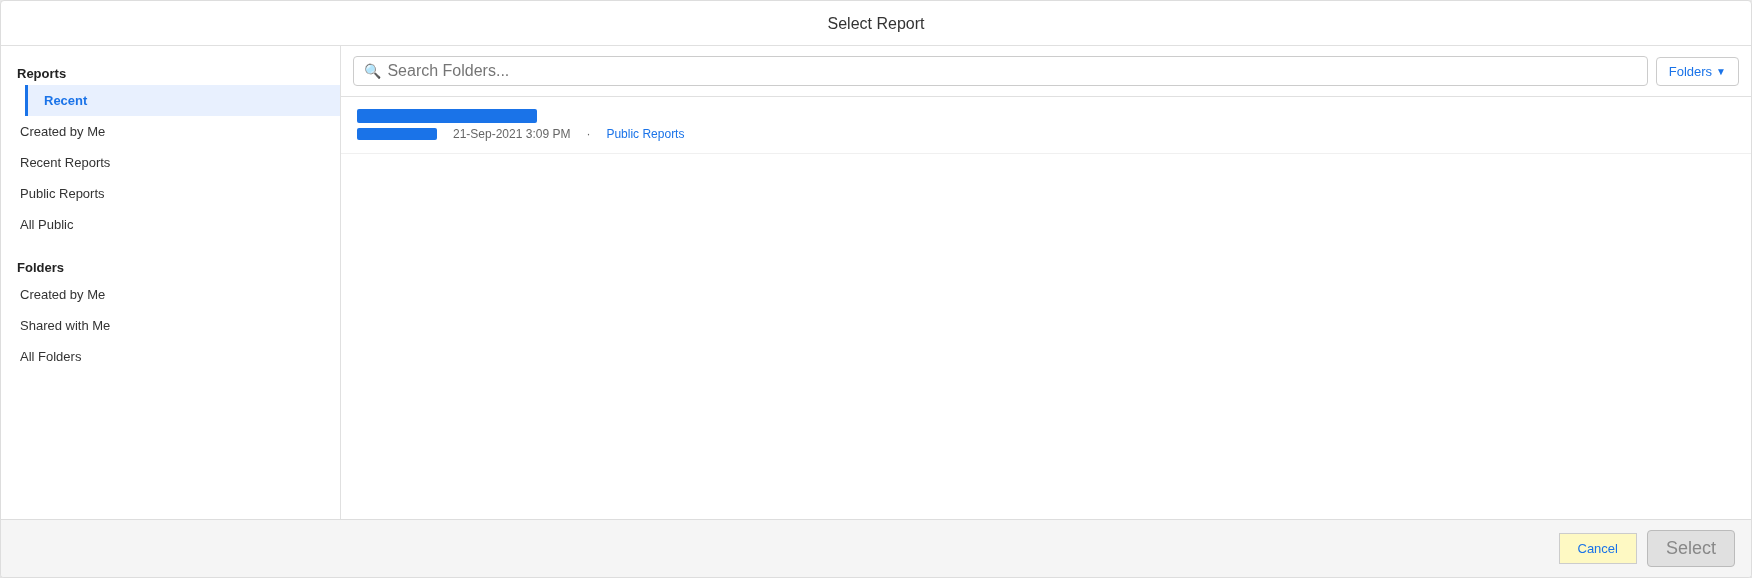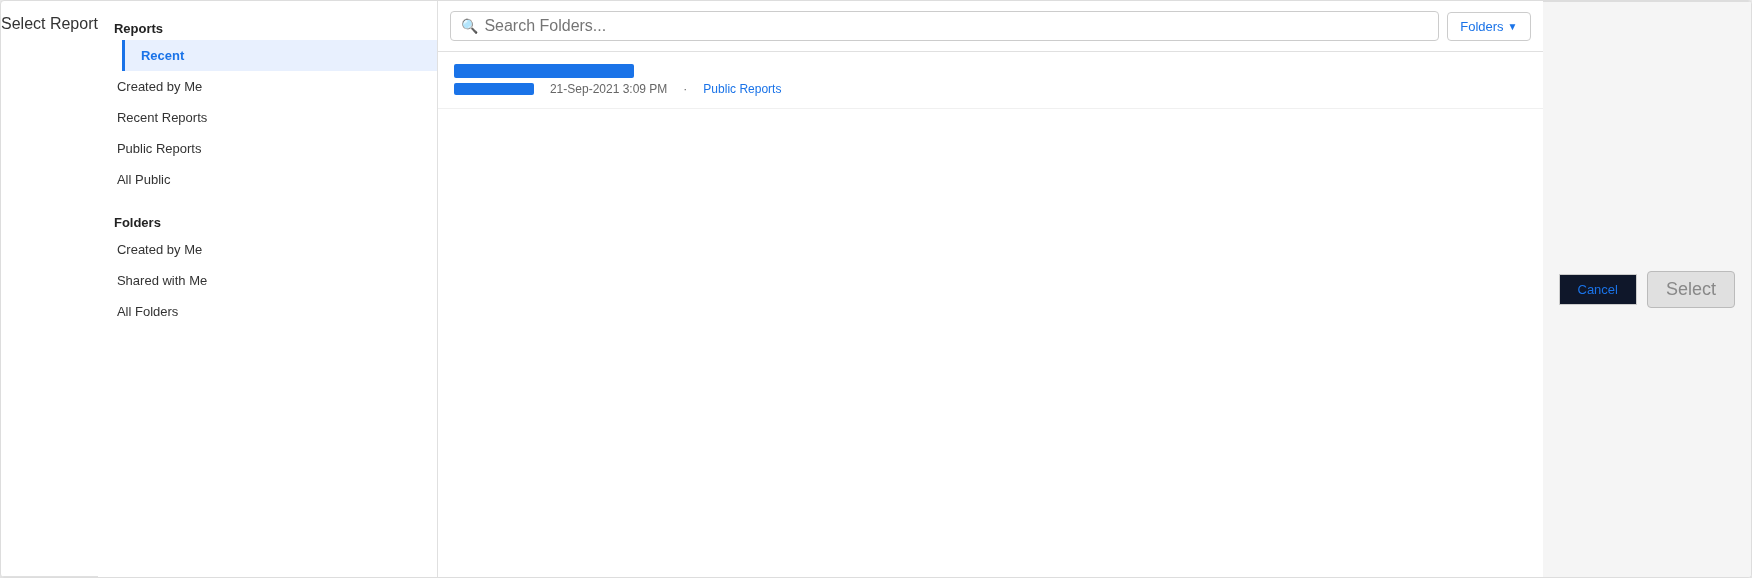--- a/index.html
+++ b/index.html
@@ -12,21 +12,21 @@
       justify-content: center;
       min-height: 100vh;
     }
     .dialog {
       width: 1752px;
       height: 578px;
       background: #fff;
       border: 1px solid #ddd;
       border-radius: 4px;
       display: flex;
-      flex-direction: row;
+      flex-direction: column;
       box-shadow: 0 2px 12px rgba(0,0,0,0.15);
       overflow: hidden;
     }
     .dialog-header {
       padding: 14px 0 12px;
       text-align: center;
       border-bottom: 1px solid #e0e0e0;
       font-size: 16px;
       font-weight: 500;
       color: #333;
@@ -176,21 +176,21 @@
       padding: 10px 16px;
       border-top: 1px solid #ddd;
       background: #f5f5f5;
       flex-shrink: 0;
       gap: 10px;
     }
     .btn-cancel {
       padding: 7px 18px;
       border: 1px solid #ccc;
       border-radius: 0;
-      background: #0f172a;
+      background: #fef9c3;
       cursor: pointer;
       font-size: 13px;
       color: #1a73e8;
     }
     .btn-select {
       padding: 7px 18px;
       border: 1px solid #bbb;
       border-radius: 4px;
       background: #e0e0e0;
       cursor: pointer;

